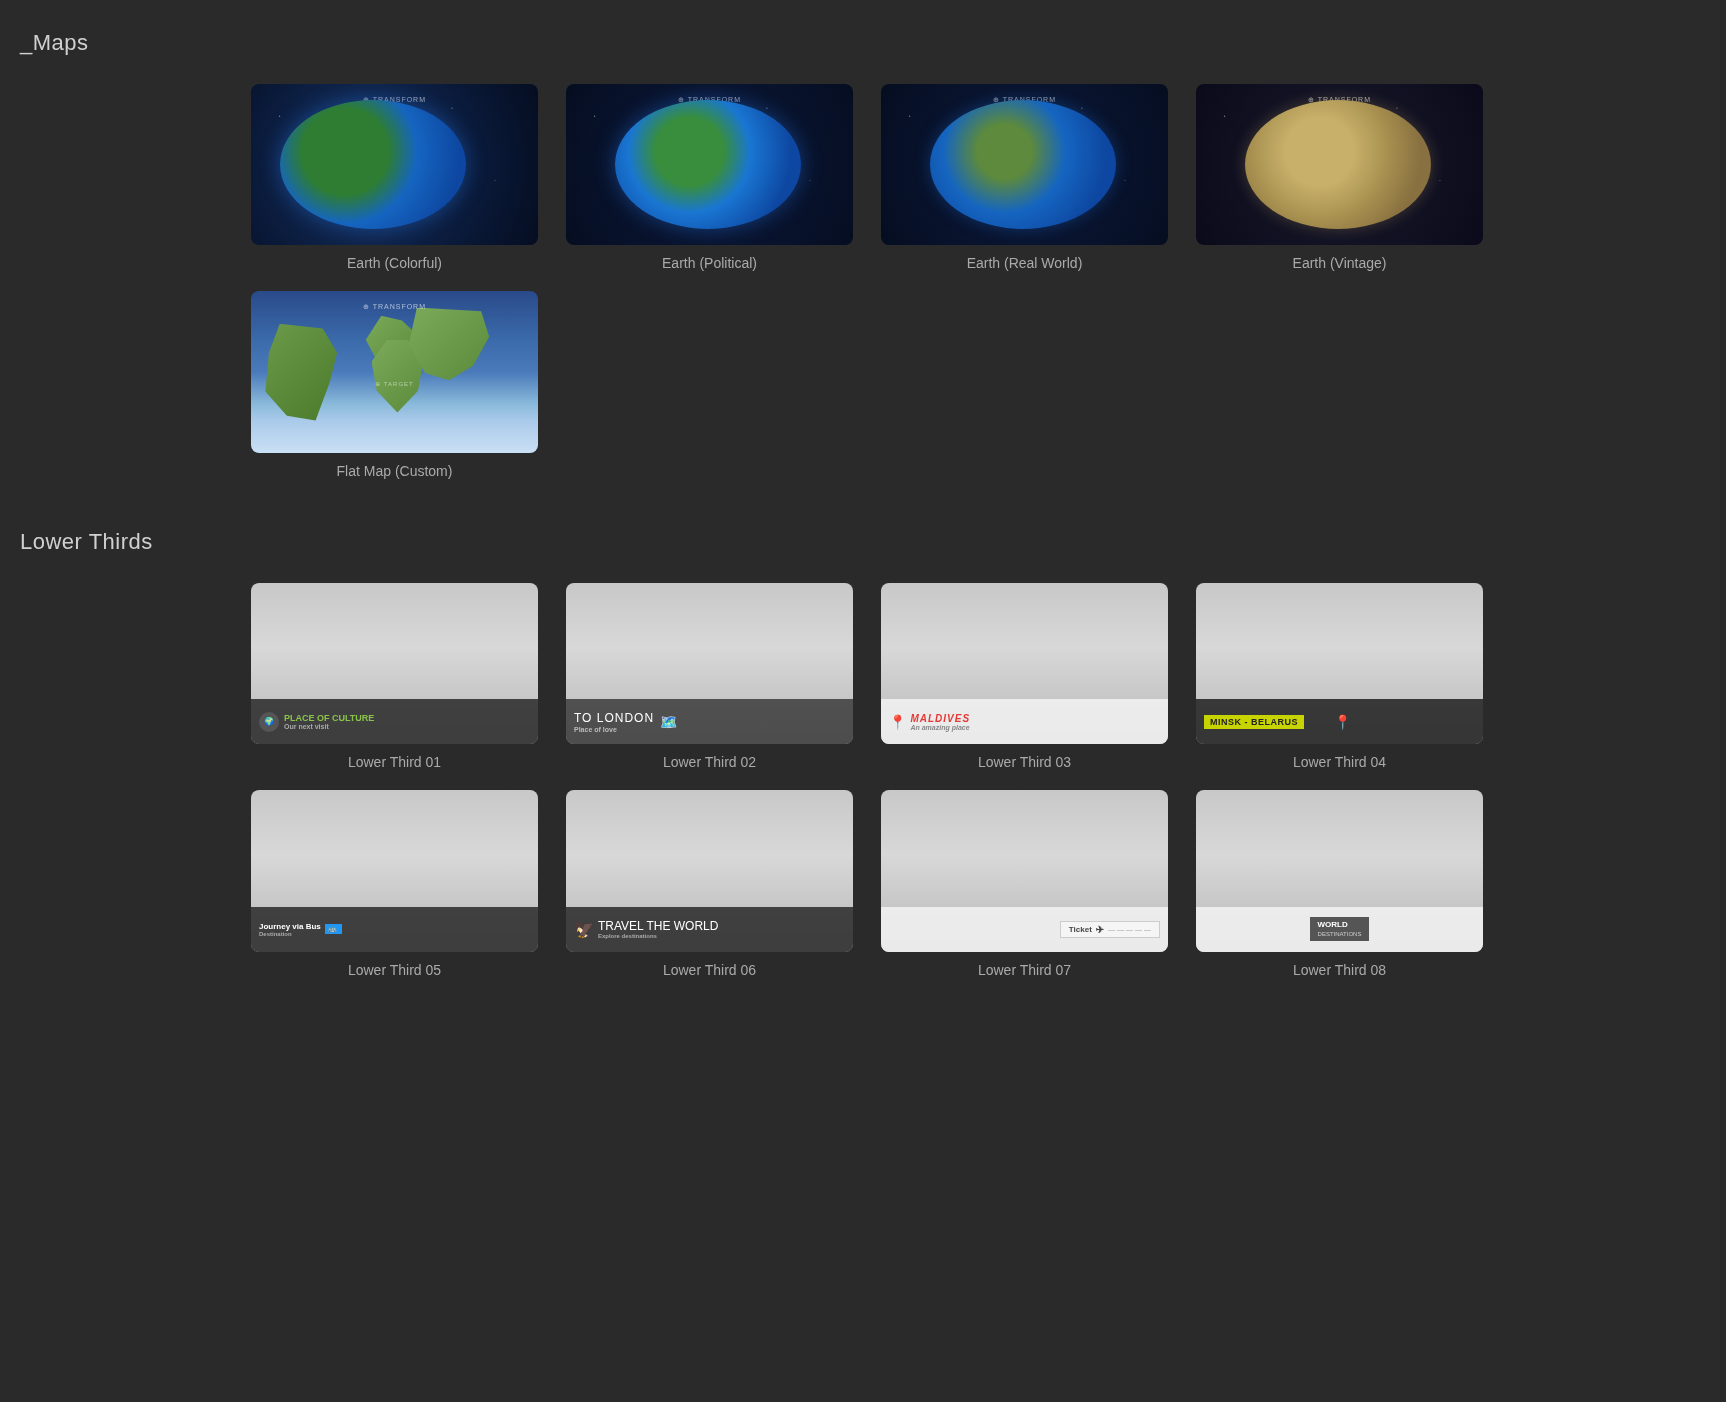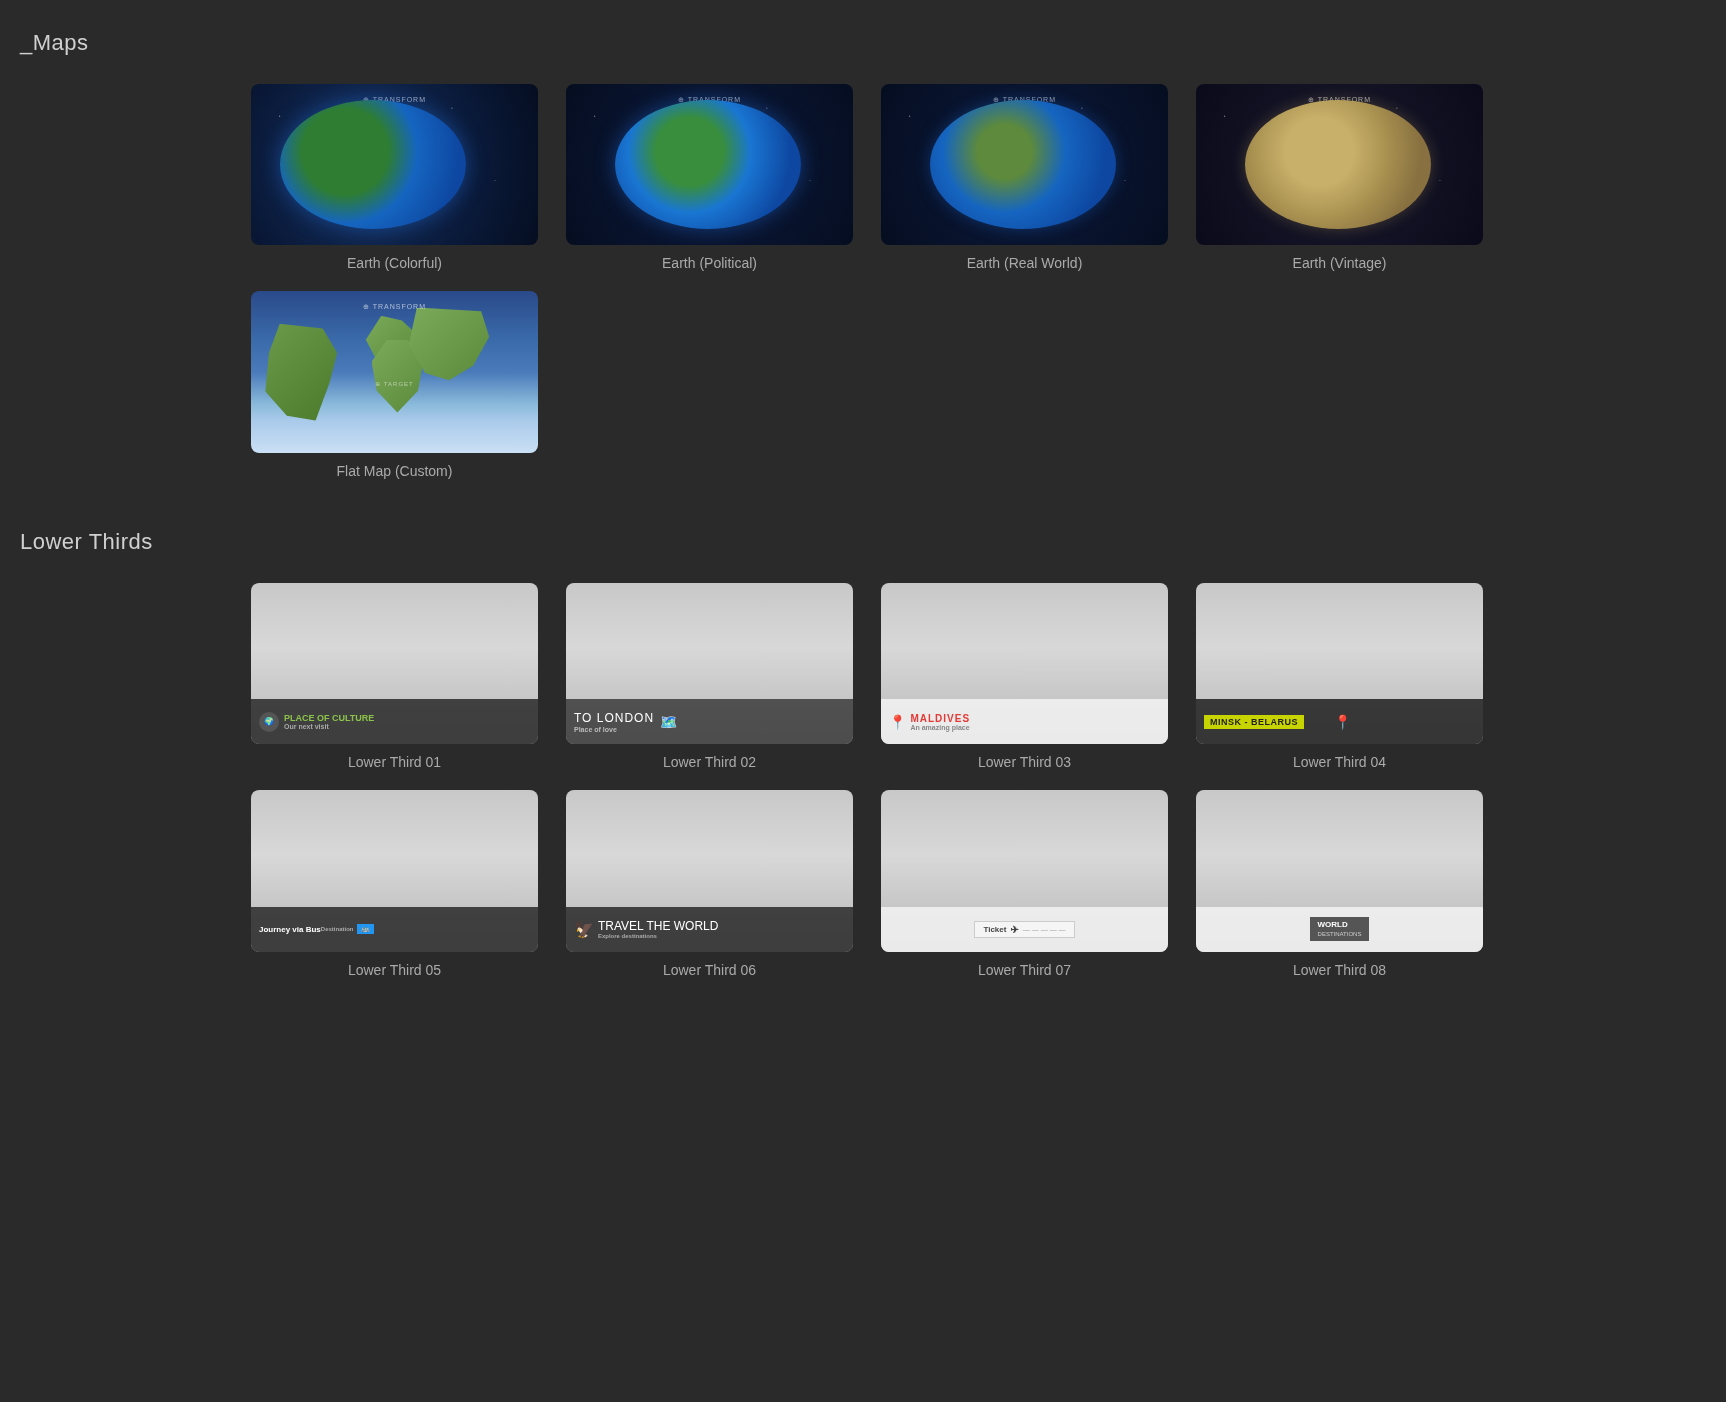--- a/index.html
+++ b/index.html
@@ -290,21 +290,21 @@
       font-weight: normal;
       text-transform: uppercase;
     }
     .lt-bar-06 .lt-sub {
       color: #aaa;
       font-size: 6px;
     }
 
     .lt-bar-07 {
       background: rgba(240, 240, 240, 0.9);
-      justify-content: center;
+      justify-content: flex-end;
     }
     .lt-bar-07 .lt-ticket {
       background: #f5f5f5;
       border: 1px solid #ccc;
       padding: 2px 8px;
       font-size: 8px;
       color: #444;
       display: flex;
       align-items: center;
       gap: 4px;
@@ -475,21 +475,21 @@
           <span class="lt-icon-map">🗺️</span>
         </div>
       </div>
       <span class="item-label">Lower Third 02</span>
     </div>
 
     <div class="grid-item">
       <div class="thumbnail thumb-lt">
         <div class="lt-bar lt-bar-03">
           <span class="lt-pin">📍</span>
-          <div style="display:flex;flex-direction:column;">
+          <div style="display:flex;flex-direction:column;font-style:italic;">
             <span class="lt-text">MALDIVES</span>
             <span class="lt-sub" style="color:#888;">An amazing place</span>
           </div>
         </div>
       </div>
       <span class="item-label">Lower Third 03</span>
     </div>
 
     <div class="grid-item">
       <div class="thumbnail thumb-lt">
@@ -500,21 +500,21 @@
       </div>
       <span class="item-label">Lower Third 04</span>
     </div>
   </div>
 
   <div class="maps-grid-partial">
 
     <div class="grid-item">
       <div class="thumbnail thumb-lt">
         <div class="lt-bar lt-bar-05">
-          <div style="display:flex;flex-direction:row;align-items:center;">
+          <div style="display:flex;flex-direction:column;">
             <span class="lt-text">Journey via Bus</span>
             <span style="color:#aaa;font-size:6px;">Destination</span>
           </div>
           <span class="lt-bus">🚌</span>
         </div>
       </div>
       <span class="item-label">Lower Third 05</span>
     </div>
 
     <div class="grid-item">

